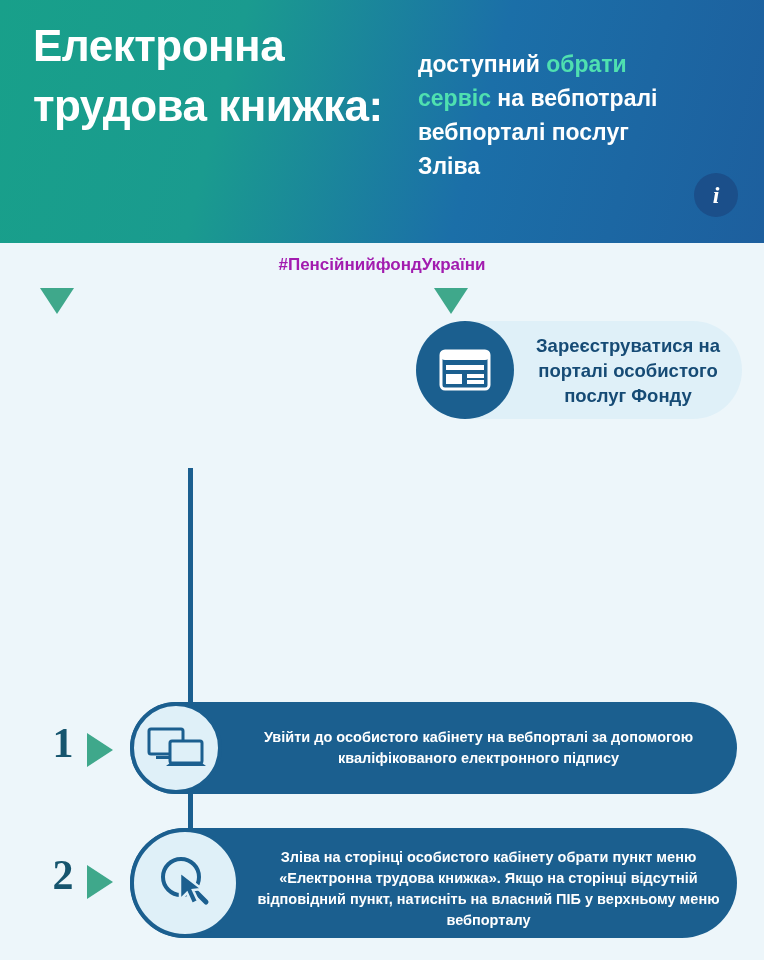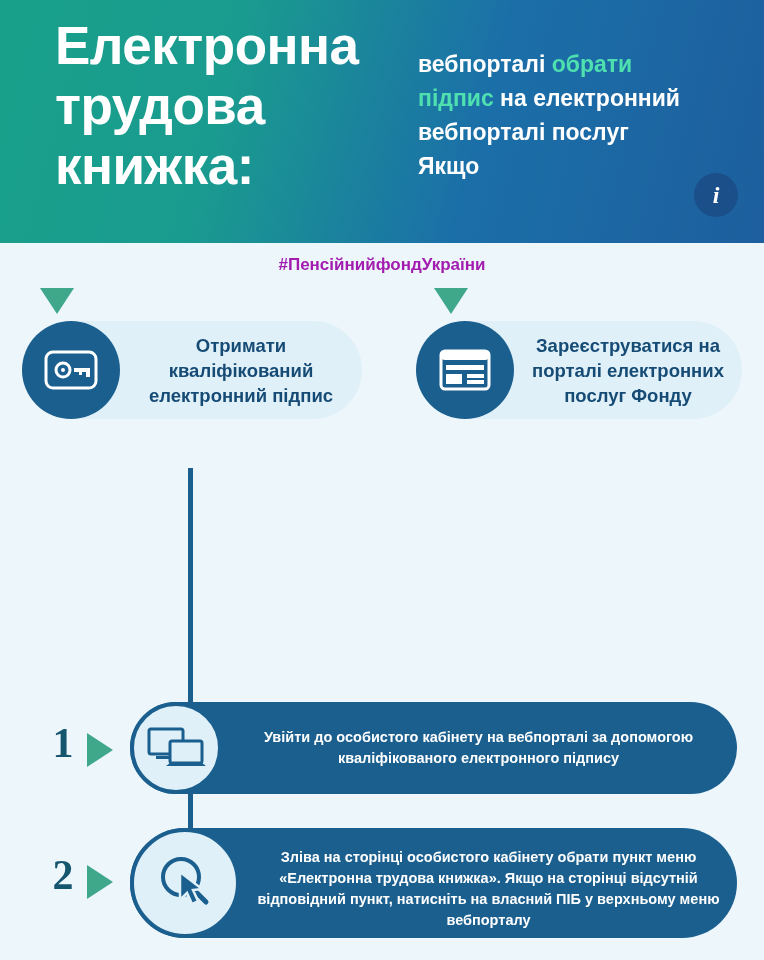--- a/index.html
+++ b/index.html
@@ -27,25 +27,24 @@
     height: 243px;
     background: linear-gradient(105deg, #18a08a 0%, #1a9b8f 30%, #1b6fa8 62%, #1d5f9e 100%);
     overflow: hidden;
   }
   .header-title {
     position: absolute;
     left: 33px;
     top: 16px;
     width: 360px;
     color: #ffffff;
-    font-size: 53px;
+    font-size: 44px;
     line-height: 60px;
     font-weight: bold;
     letter-spacing: -0.5px;
-    margin-left: 22px;
   }
   .header-sub {
     position: absolute;
     left: 418px;
     top: 47px;
     width: 300px;
     font-size: 23px;
     line-height: 34px;
     font-weight: bold;
     color: #ffffff;
@@ -214,59 +213,46 @@
   svg { display: block; }
 </style>
 </head>
 <body>
 
 <div class="page">
 
   <div class="header">
     <div class="header-title">Електронна трудова книжка:</div>
     <div class="header-sub">
-      <span>вебпорталі </span><span class="hl-green">обрати</span><br>
-      <span class="hl-green">підпис</span><span> на електронний</span><br>
+      <span>доступний </span><span class="hl-green">обрати</span><br>
+      <span class="hl-green">сервіс</span><span> на вебпотралі</span><br>
       <span>вебпорталі послуг</span><br>
-      <span>Якщо</span>
+      <span>Зліва</span>
     </div>
     <div class="info-badge">i</div>
   </div>
 
   <div class="hashtag">#ПенсійнийфондУкраїни</div>
 
   <div class="tri t1"></div>
   <div class="tri t2"></div>
 
-  <div class="card c1">
-    <div class="card-circle">
-      <svg width="54" height="40" viewBox="0 0 54 40">
-        <rect x="2" y="2" width="50" height="36" rx="7" fill="none" stroke="#ffffff" stroke-width="3"></rect>
-        <circle cx="19" cy="20" r="7" fill="none" stroke="#ffffff" stroke-width="3"></circle>
-        <circle cx="19" cy="20" r="2" fill="#ffffff"></circle>
-        <rect x="30" y="18" width="16" height="4" fill="#ffffff"></rect>
-        <rect x="42" y="18" width="4" height="9" fill="#ffffff"></rect>
-        <rect x="35" y="18" width="3" height="7" fill="#ffffff"></rect>
-      </svg>
-    </div>
-    <div class="card-text">Отримати кваліфікований електронний підпис</div>
-  </div>
 
   <div class="card c2">
     <div class="card-circle">
       <svg width="52" height="42" viewBox="0 0 52 42">
         <rect x="2" y="2" width="48" height="38" rx="4" fill="none" stroke="#ffffff" stroke-width="3"></rect>
         <rect x="2" y="2" width="48" height="9" rx="4" fill="#ffffff"></rect>
         <rect x="7" y="16" width="38" height="5" fill="#ffffff"></rect>
         <rect x="7" y="25" width="16" height="10" fill="#ffffff"></rect>
         <rect x="28" y="25" width="17" height="4" fill="#ffffff"></rect>
         <rect x="28" y="31" width="17" height="4" fill="#ffffff"></rect>
       </svg>
     </div>
-    <div class="card-text">Зареєструватися на порталі електронних послуг Фонду</div>
+    <div class="card-text">Зареєструватися на порталі особистого послуг Фонду</div>
   </div>
 
   <div class="connector"></div>
 
   <div class="step step1">
     <div class="step-num">1</div>
     <div class="step-arrow"></div>
     <div class="bar step1-bar">
       <div class="bar-circle">
         <svg width="60" height="46" viewBox="0 0 60 46">

